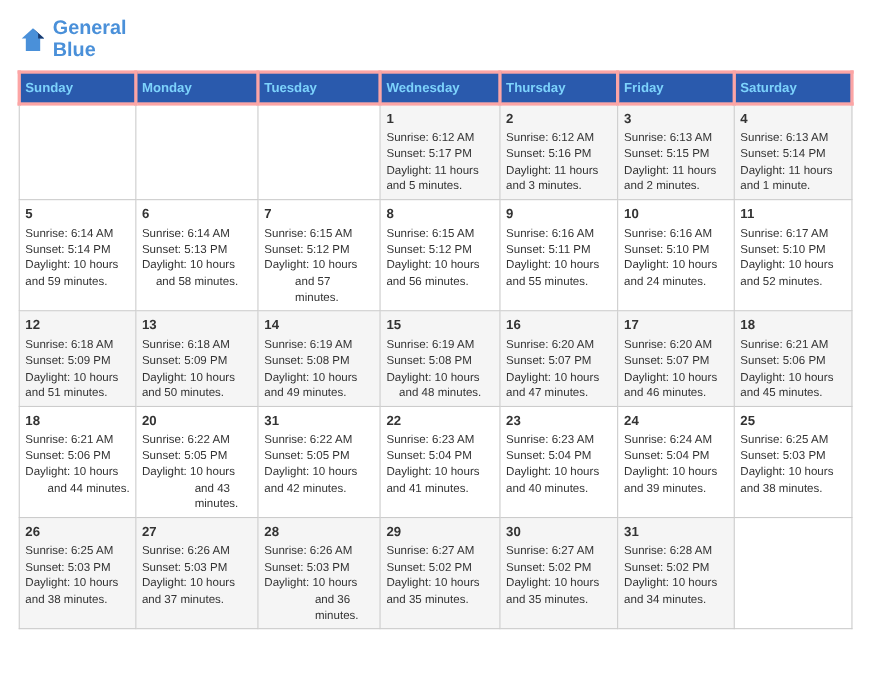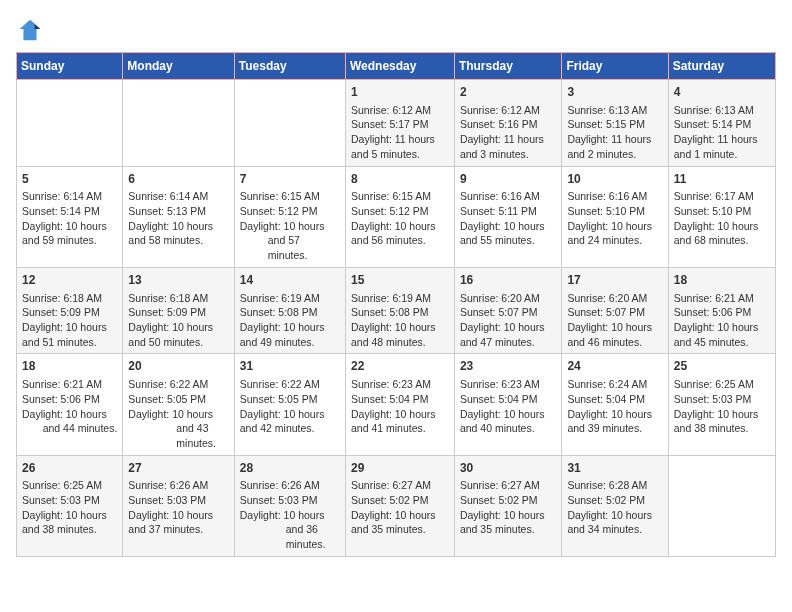--- a/index.html
+++ b/index.html
@@ -47,25 +47,25 @@
       color: #333;
       margin-top: 2px;
     }
     table {
       width: 100%;
       border-collapse: collapse;
       font-size: 11px;
     }
     thead tr th {
       background: #2a5aad;
-      color: #ffffff;
+      color: #7dd3fc;
       padding: 6px 4px;
       text-align: left;
       font-size: 12px;
-      border: 1px solid #fca5a5;
+      border: 3px solid #fca5a5;
     }
     tbody tr td {
       border: 1px solid #ccc;
       vertical-align: top;
       padding: 4px 5px;
       height: 80px;
       width: 113px;
       color: #333;
       font-size: 10.5px;
       line-height: 1.4;
@@ -88,20 +88,24 @@
   </style>
 </head>
 <body>
 
 <div class="header">
   <div class="logo">
     <svg class="logo-icon" viewBox="0 0 30 30">
       <polygon points="15,4 26,14 22,14 22,26 8,26 8,14 4,14" fill="#4a90d9"></polygon>
       <polygon points="15,4 26,14 20,14 20,9" fill="#1a3a6e"></polygon>
     </svg>
+    <div class="logo-text">
+      <div><span>General</span></div>
+      <div style="color:#4a90d9">Blue</div>
+    </div>
   </div>
   <div class="title-block">
     <div class="main-title"></div>
     <div class="subtitle"></div>
   </div>
 </div>
 
 <table>
   <thead>
     <tr>
@@ -154,21 +158,21 @@
           <span style="display: block;">Sunrise: 6:14 AM</span>
           <span style="display: block;">Sunset: 5:14 PM</span>
           <span style="display: block;">Daylight: 10 hours</span>
           <span style="display: block;">and 59 minutes.</span>
         </td>
         <td>
           <span class="day-number">6</span>
           <span style="display: block;">Sunrise: 6:14 AM</span>
           <span style="display: block;">Sunset: 5:13 PM</span>
           <span style="display: block;">Daylight: 10 hours</span>
-          <span style="display: block;">and 58 minutes.</span>
+          <span style="display: block; text-align: center;">and 58 minutes.</span>
         </td>
         <td>
           <span class="day-number">7</span>
           <span style="display: block;">Sunrise: 6:15 AM</span>
           <span style="display: block;">Sunset: 5:12 PM</span>
           <span style="display: block;">Daylight: 10 hours</span>
           <span style="display: block; margin-left: 28px;">and 57 minutes.</span>
         </td>
         <td>
           <span class="day-number">8</span>
@@ -189,21 +193,21 @@
           <span style="display: block;">Sunrise: 6:16 AM</span>
           <span style="display: block;">Sunset: 5:10 PM</span>
           <span style="display: block;">Daylight: 10 hours</span>
           <span style="display: block;">and 24 minutes.</span>
         </td>
         <td>
           <span class="day-number">11</span>
           <span style="display: block;">Sunrise: 6:17 AM</span>
           <span style="display: block;">Sunset: 5:10 PM</span>
           <span style="display: block;">Daylight: 10 hours</span>
-          <span style="display: block;">and 68 minutes.</span>
+          <span style="display: block;">and 52 minutes.</span>
         </td>
       </tr>
       <tr>
         <td>
           <span class="day-number">12</span>
           <span style="display: block;">Sunrise: 6:18 AM</span>
           <span style="display: block;">Sunset: 5:09 PM</span>
           <span style="display: block;">Daylight: 10 hours</span>
           <span style="display: block;">and 51 minutes.</span>
         </td>
@@ -219,21 +223,21 @@
           <span style="display: block;">Sunrise: 6:19 AM</span>
           <span style="display: block;">Sunset: 5:08 PM</span>
           <span style="display: block;">Daylight: 10 hours</span>
           <span style="display: block;">and 49 minutes.</span>
         </td>
         <td>
           <span class="day-number">15</span>
           <span style="display: block;">Sunrise: 6:19 AM</span>
           <span style="display: block;">Sunset: 5:08 PM</span>
           <span style="display: block;">Daylight: 10 hours</span>
-          <span style="display: block;">and 48 minutes.</span>
+          <span style="display: block; text-align: center;">and 48 minutes.</span>
         </td>
         <td>
           <span class="day-number">16</span>
           <span style="display: block;">Sunrise: 6:20 AM</span>
           <span style="display: block;">Sunset: 5:07 PM</span>
           <span style="display: block;">Daylight: 10 hours</span>
           <span style="display: block;">and 47 minutes.</span>
         </td>
         <td>
           <span class="day-number">17</span>

